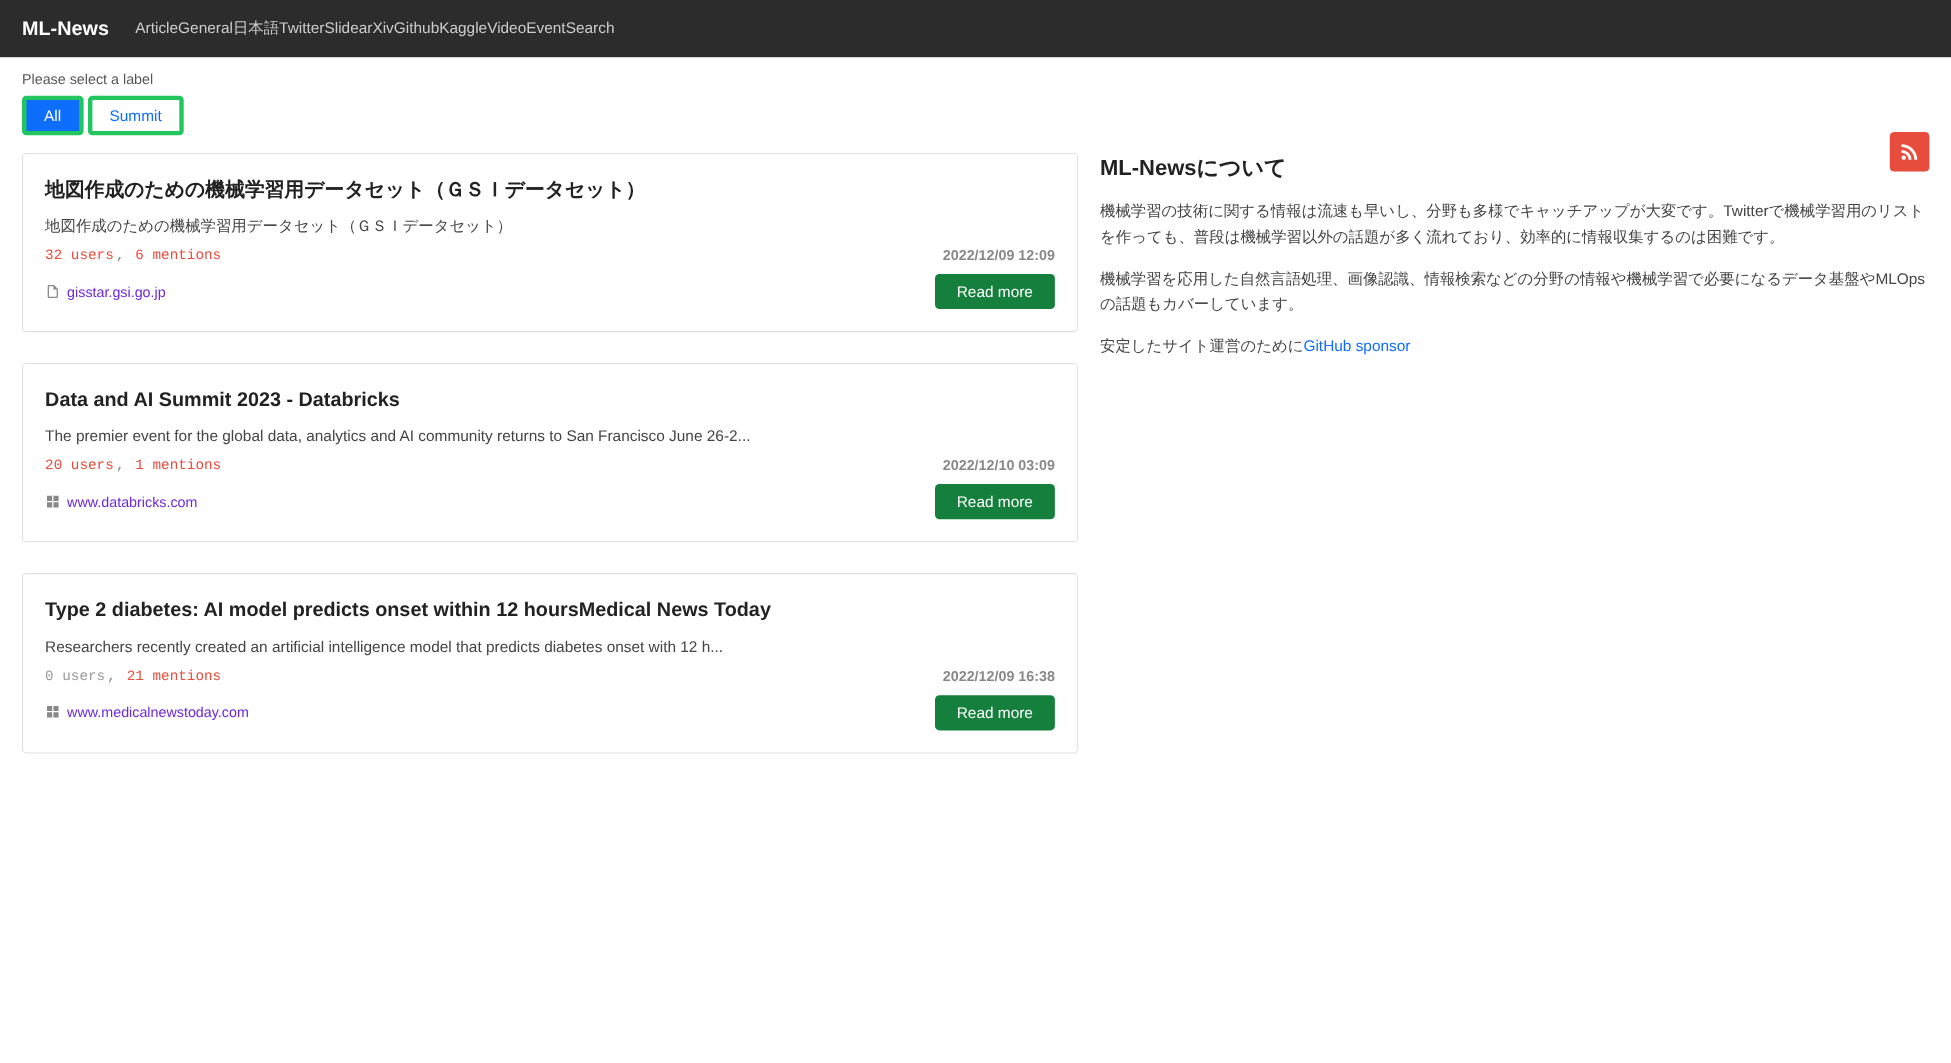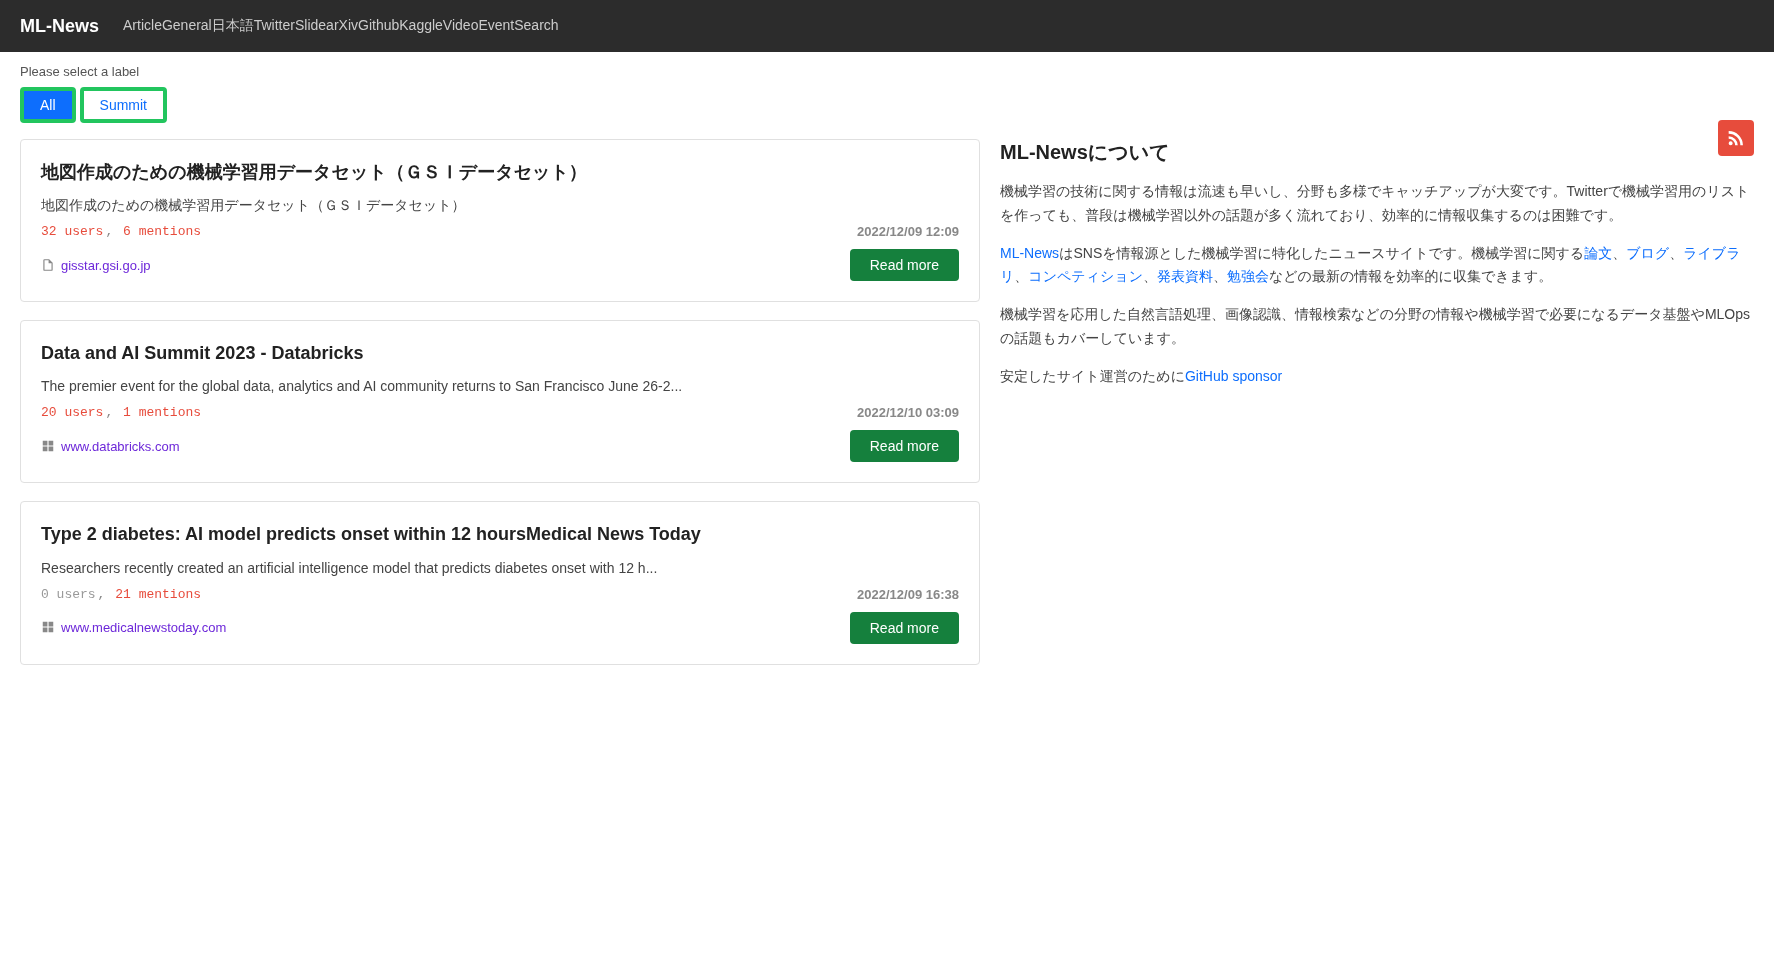--- a/index.html
+++ b/index.html
@@ -86,21 +86,21 @@
       gap: 20px;
       position: relative;
     }
 
     
     .articles-column {
       flex: 0 0 960px;
       max-width: 960px;
       display: flex;
       flex-direction: column;
-      gap: 6px;
+      gap: 16px;
     }
 
     .article-card {
       border: 1px solid #e0e0e0;
       border-radius: 4px;
       padding: 20px;
       margin-bottom: 12px;
       background: #fff;
     }
 
@@ -277,21 +277,18 @@
           <span>www.medicalnewstoday.com</span>
         </a>
         <button class="btn-read-more">Read more</button>
       </div>
     </div>
     </div>
 
   <div class="sidebar-column">
     <div class="sidebar-title">ML-Newsについて</div>
     <p class="sidebar-text">機械学習の技術に関する情報は流速も早いし、分野も多様でキャッチアップが大変です。Twitterで機械学習用のリストを作っても、普段は機械学習以外の話題が多く流れており、効率的に情報収集するのは困難です。</p>
-    <p class="sidebar-text">
-      <a href="#" class="sidebar-link"><span>ML-News</span></a><span>はSNSを情報源とした機械学習に特化したニュースサイトです。機械学習に関する</span><a href="#" class="sidebar-link">論文</a>、<a href="#" class="sidebar-link">ブログ</a>、<a href="#" class="sidebar-link">ライブラリ</a>、<a href="#" class="sidebar-link">コンペティション</a>、<a href="#" class="sidebar-link">発表資料</a>、<a href="#" class="sidebar-link">勉強会</a><span>などの最新の情報を効率的に収集できます。</span>
-    </p>
     <p class="sidebar-text">機械学習を応用した自然言語処理、画像認識、情報検索などの分野の情報や機械学習で必要になるデータ基盤やMLOpsの話題もカバーしています。</p>
     <p class="sidebar-text">
       <span>安定したサイト運営のために</span><a href="#" class="sidebar-link">GitHub sponsor</a>
     </p>
   </div>
 </div>
 
 </body></html>

